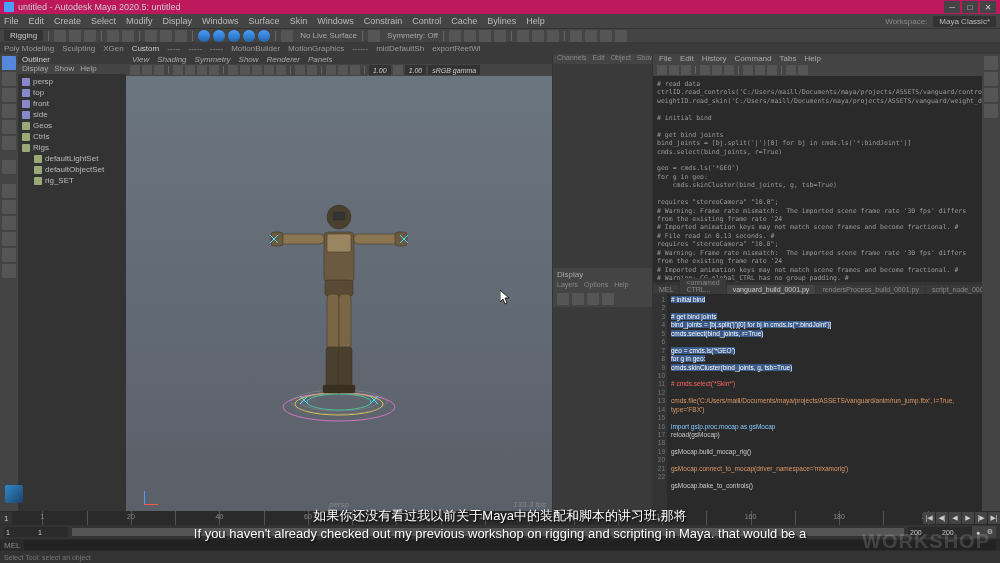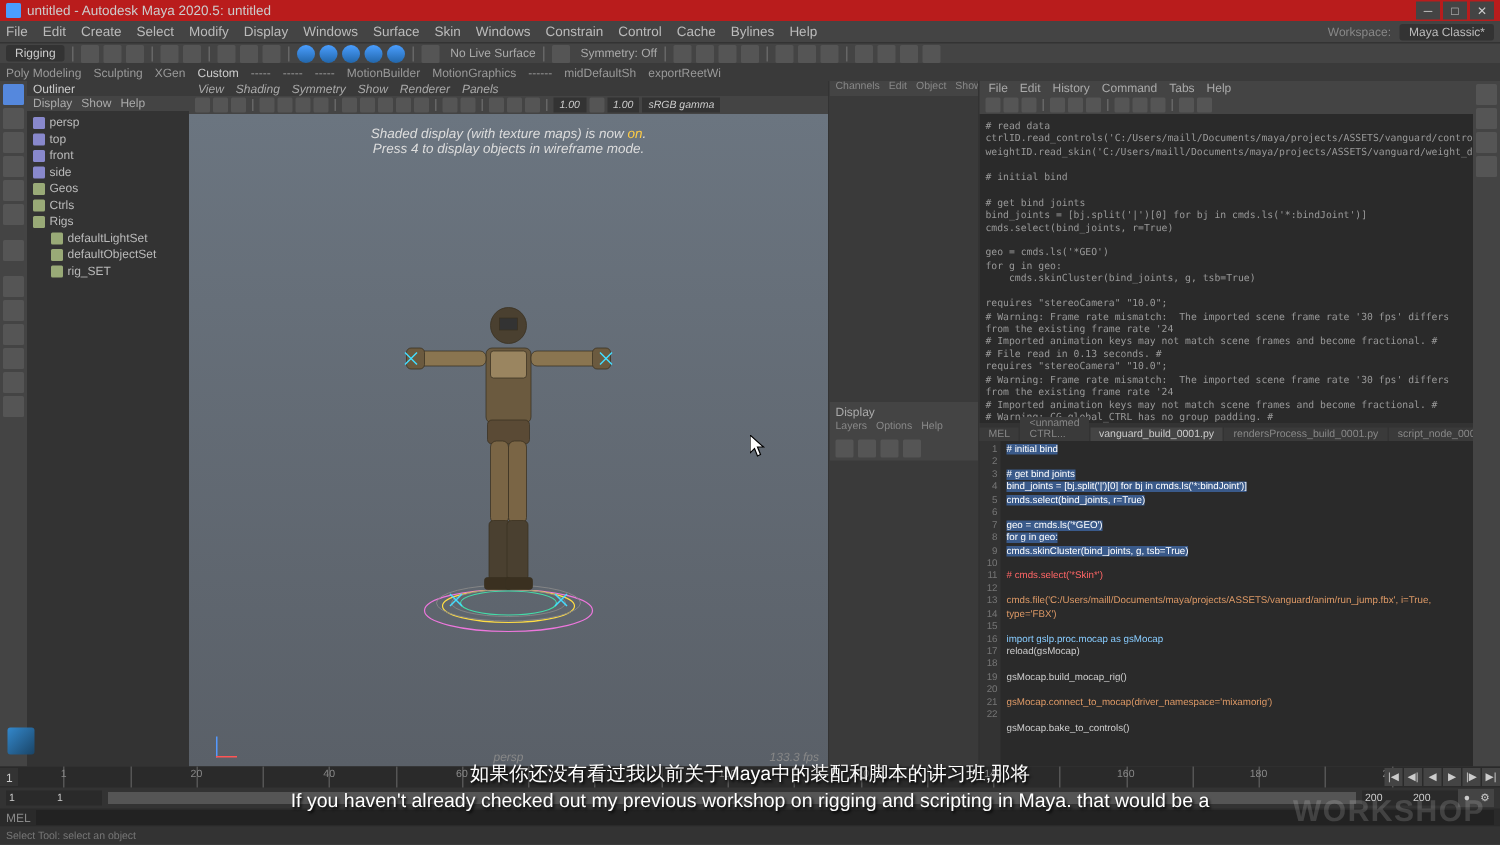--- a/index.html
+++ b/index.html
@@ -1,18 +1,18 @@
 <!DOCTYPE html>
 <html><head>
 <meta charset="utf-8">
 <style>
 * { margin:0; padding:0; box-sizing:border-box; font-family:Arial,sans-serif; }
 body { background:#444; color:#ccc; font-size:9px; overflow:hidden; width:1000px; height:563px; position:relative; }
 
-.titlebar { height:14px; background:#b91c1c; display:flex; align-items:center; padding:0 4px; justify-content:space-between; font-size:9px;text-align:right; }
+.titlebar { height:14px; background:#be185d; display:flex; align-items:center; padding:0 4px; justify-content:space-between; font-size:9px;text-align:right; }
 .titlebar-left { display:flex; align-items:center; gap:4px; }
 .maya-icon { width:10px; height:10px; background:#4a9eff; border-radius:1px; }
 .win-controls { display:flex; gap:2px; }
 .win-btn { width:16px; height:12px; background:#444; display:flex; align-items:center; justify-content:center; font-size:8px; }
 
 .menubar { height:14px; background:#444; display:flex; align-items:center; padding:0 4px; gap:10px; font-size:9px; color:#bbb; justify-content:space-between; }
 .menubar-left { display:flex; gap:10px; }
 .menubar-right { display:flex; gap:6px; align-items:center; font-size:8px; }
 .ws-label { color:#888; }
 .ws-val { background:#333; padding:1px 6px; border-radius:2px; }
@@ -306,24 +306,20 @@
       <div class="vp-btn"></div>
       <div class="vp-btn"></div>
       <div class="vp-btn"></div>
       <div class="vp-sep"></div>
       <span class="vp-input">1.00</span>
       <div class="vp-btn"></div>
       <span class="vp-input">1.00</span>
       <span class="vp-input">sRGB gamma</span>
     </div>
     <div class="viewport">
-      <div class="vp-msg">
-        <span>Shaded display (with texture maps) is now </span><span class="on">on</span><span>.</span><br>
-        <span>Press 4 to display objects in wireframe mode.</span>
-      </div>
       <div class="character">
         <svg class="char-svg" viewBox="0 0 180 260">
 
           <ellipse cx="90" cy="235" rx="56" ry="14" fill="none" stroke="#ee77dd" stroke-width="0.8"></ellipse>
           <ellipse cx="90" cy="232" rx="44" ry="11" fill="none" stroke="#ffdd44" stroke-width="0.8"></ellipse>
           <ellipse cx="90" cy="230" rx="32" ry="8" fill="none" stroke="#44ddaa" stroke-width="0.8"></ellipse>
 
           <g transform="translate(90,230)" fill="none" stroke="#888" stroke-width="0.6">
            <ellipse rx="48" ry="12"></ellipse>
            <ellipse rx="38" ry="9"></ellipse>

